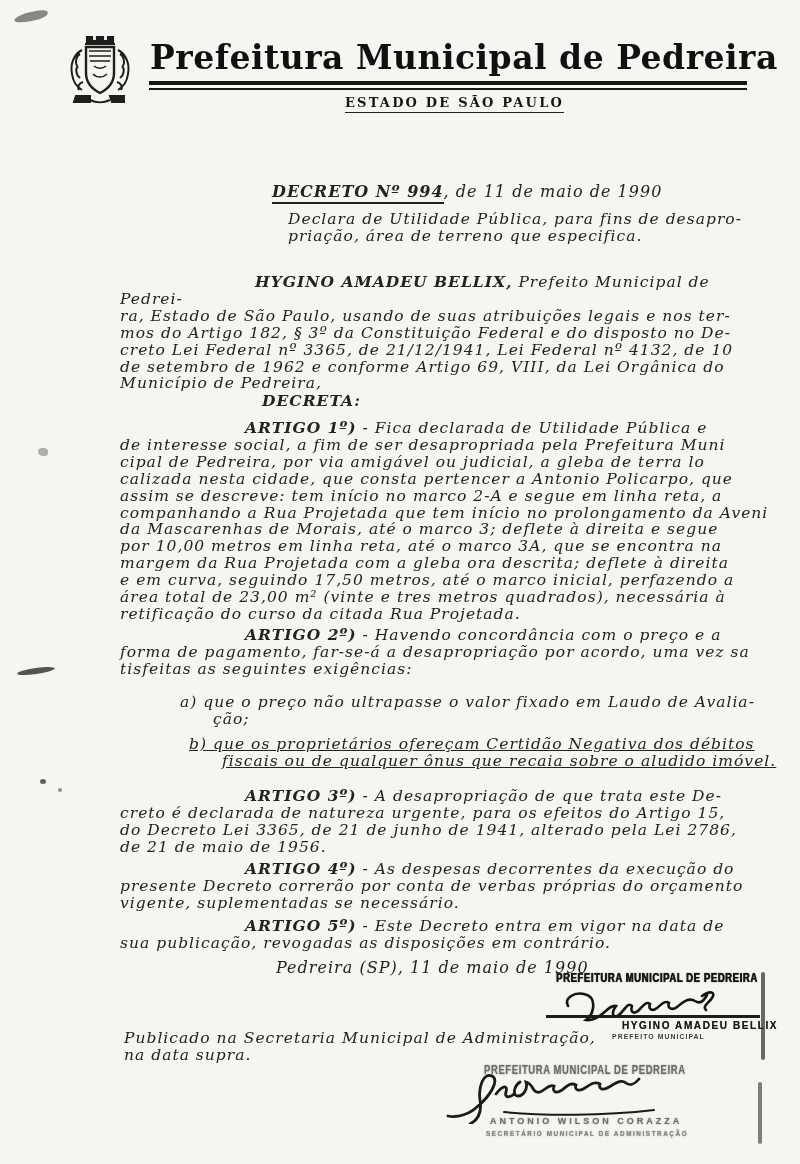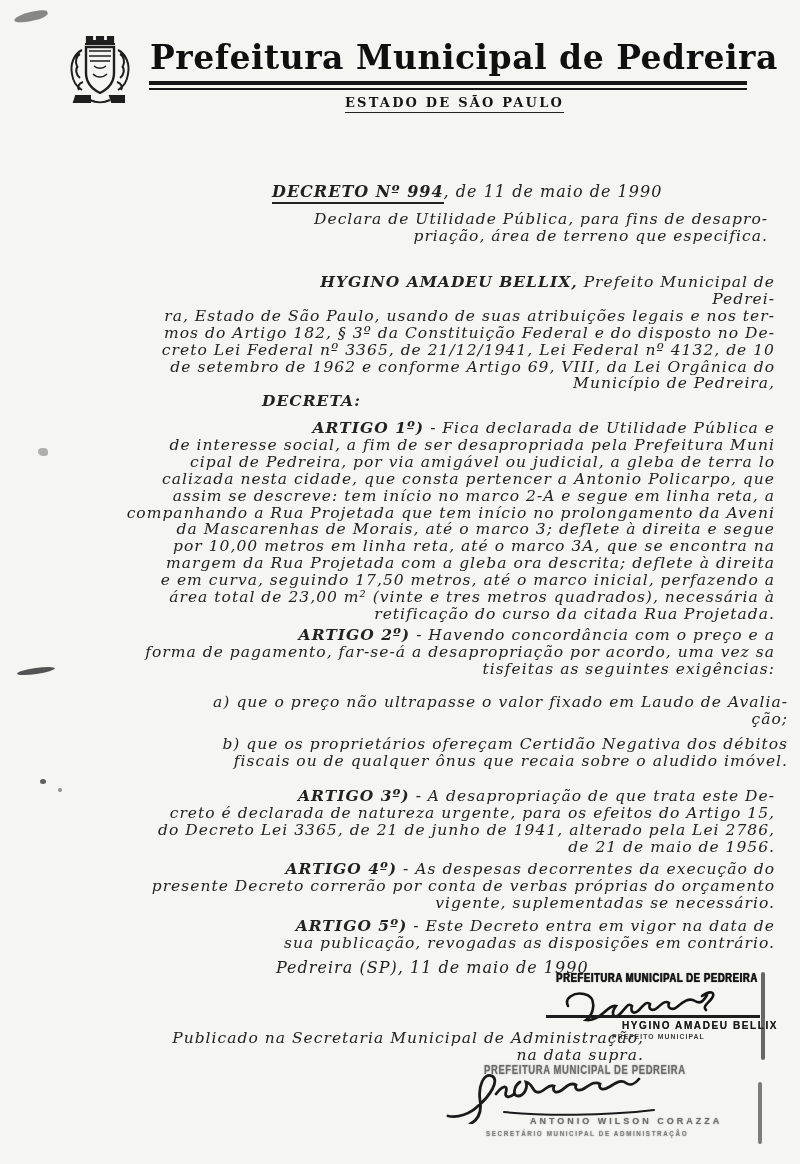--- a/index.html
+++ b/index.html
@@ -1,19 +1,19 @@
 <!DOCTYPE html>
 <html><head>
 <meta charset="utf-8">
 <style>
   html,body{margin:0;padding:0;background:#9a9a9a;}
   .page{
     position:relative;width:800px;height:1164px;margin:0 auto;
     background:#f5f5f2;overflow:hidden;
-    font-family:"DejaVu Serif", serif;color:#1c1c1c;text-align:right;
+    font-family:"DejaVu Serif", serif;color:#1c1c1c;
   }
   
   .doc-text{
     position:absolute;
     font-family:"DejaVu Serif", serif;font-style:italic;
     font-size:15.5px;letter-spacing:1.02px;line-height:16.9px;
     color:#222;white-space:pre-line;
   }
   .b{font-weight:700;}
   .u{border-bottom:2px solid #222;padding-bottom:1px;}
@@ -119,21 +119,21 @@
 área total de 23,00 m² (vinte e tres metros quadrados), necessária à
 retificação do curso da citada Rua Projetada.</span></div>
 
   <div class="doc-text para" style="left:120px;top:627px;"><span class="b">ARTIGO 2º)</span><span> - Havendo concordância com o preço e  a
 forma de pagamento, far-se-á a desapropriação por acordo, uma vez sa
 tisfeitas as seguintes exigências:</span></div>
 
   <div class="doc-text hang" style="left:180px;top:694px;"><span>a)</span><span> que o preço não ultrapasse o valor fixado em Laudo de Avalia-
 ção;</span></div>
 
-  <div class="doc-text hang" style="left:180px;top:736px;"><span>b)</span><span> que os proprietários ofereçam Certidão Negativa dos débitos
+  <div class="doc-text hang" style="left:189px;top:736px;text-decoration:underline;"><span>b)</span><span> que os proprietários ofereçam Certidão Negativa dos débitos
 fiscais ou de qualquer ônus que recaia sobre o aludido imóvel.</span></div>
 
   <div class="doc-text para" style="left:120px;top:788px;"><span class="b">ARTIGO 3º)</span><span> - A desapropriação de que trata este De-
 creto é declarada de natureza urgente, para os efeitos do Artigo 15,
 do Decreto Lei 3365, de 21 de junho de 1941, alterado pela Lei 2786,
 de 21 de maio de 1956.</span></div>
 
   <div class="doc-text para" style="left:120px;top:861px;"><span class="b">ARTIGO 4º)</span><span> - As despesas decorrentes da execução do
 presente Decreto correrão por conta de verbas próprias do orçamento
 vigente, suplementadas se necessário.</span></div>
@@ -159,21 +159,21 @@
 na data supra.</div>
 
   <div>
     <div class="stamp-org faint" style="position:absolute;left:484px;top:1064px;">PREFEITURA MUNICIPAL DE PEDREIRA</div>
     <div class="sig" style="left:438px;top:1072px;">
       <svg width="250" height="52" viewBox="0 0 250 52" fill="none" stroke="#1a1a1a" stroke-width="2.8" stroke-linecap="round">
         <path d="M10 44 c10 2 22 -2 30 -10 M40 34 c12 -10 22 -26 14 -30 c-8 -4 -14 10 -12 24 c2 12 -2 20 -10 24 M58 22 c6 -8 12 -10 10 -2 c-2 6 4 6 8 2 M82 10 c-6 4 -8 14 -2 14 c6 0 10 -8 8 -14 c8 2 6 12 14 10 c6 -2 8 -8 14 -6 c-2 6 2 8 8 4 c5 -4 9 -8 14 -5 c-2 5 3 7 9 3 c6 -4 10 -7 15 -4 c-2 5 3 7 9 3 c7 -4 12 -8 17 -4 c4 3 9 1 13 -4"></path>
         <path d="M66 40 c40 4 100 4 150 -2" stroke-width="2"></path>
       </svg>
     </div>
-    <div class="stamp-name faint" style="position:absolute;left:490px;top:1116px;letter-spacing:3px;font-size:9px;margin-left:40px;">ANTONIO WILSON CORAZZA</div>
+    <div class="stamp-name faint" style="position:absolute;left:490px;top:1116px;letter-spacing:3px;font-size:9px;">ANTONIO WILSON CORAZZA</div>
     <div class="stamp-role faint" style="position:absolute;left:486px;top:1130px;font-size:6.3px;letter-spacing:1.6px;">SECRETÁRIO MUNICIPAL DE ADMINISTRAÇÃO</div>
   </div>
 
   <div class="artifact noise1"></div>
   <div class="artifact noise2"></div>
   <div class="artifact noise3"></div>
   <div class="artifact noise4"></div>
   <div class="artifact noise5"></div>
   <div class="artifact noise6"></div>
   <div class="artifact noise7"></div>

